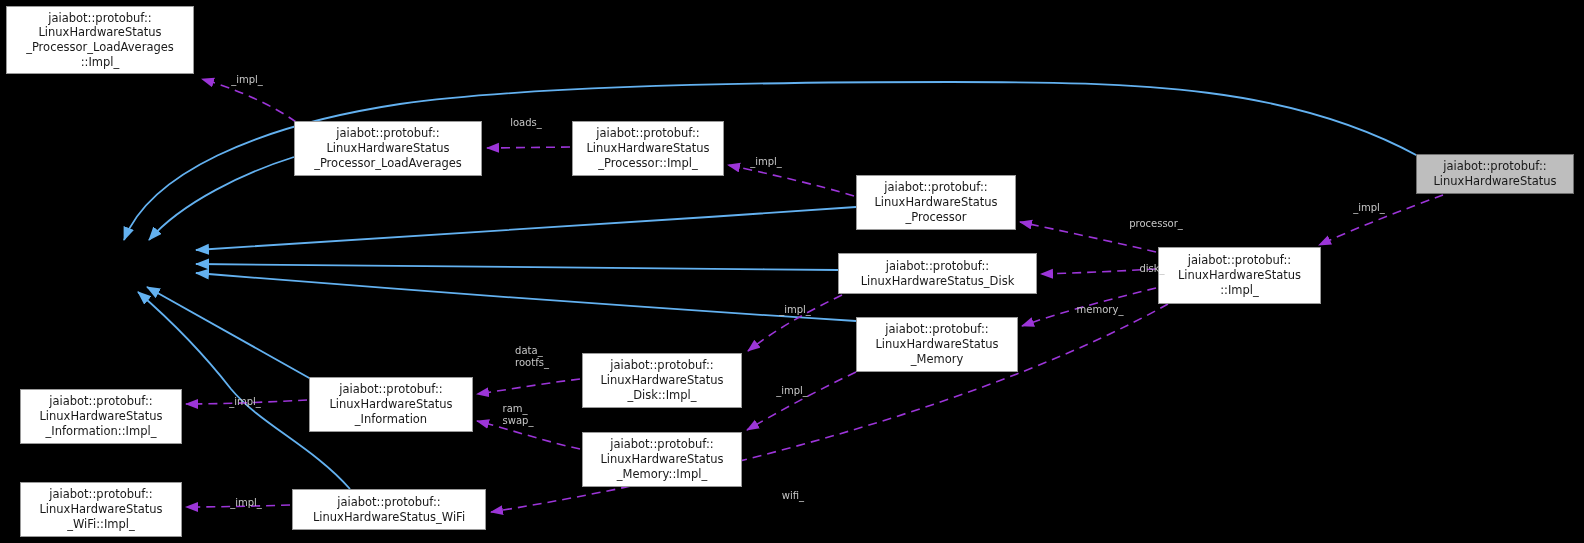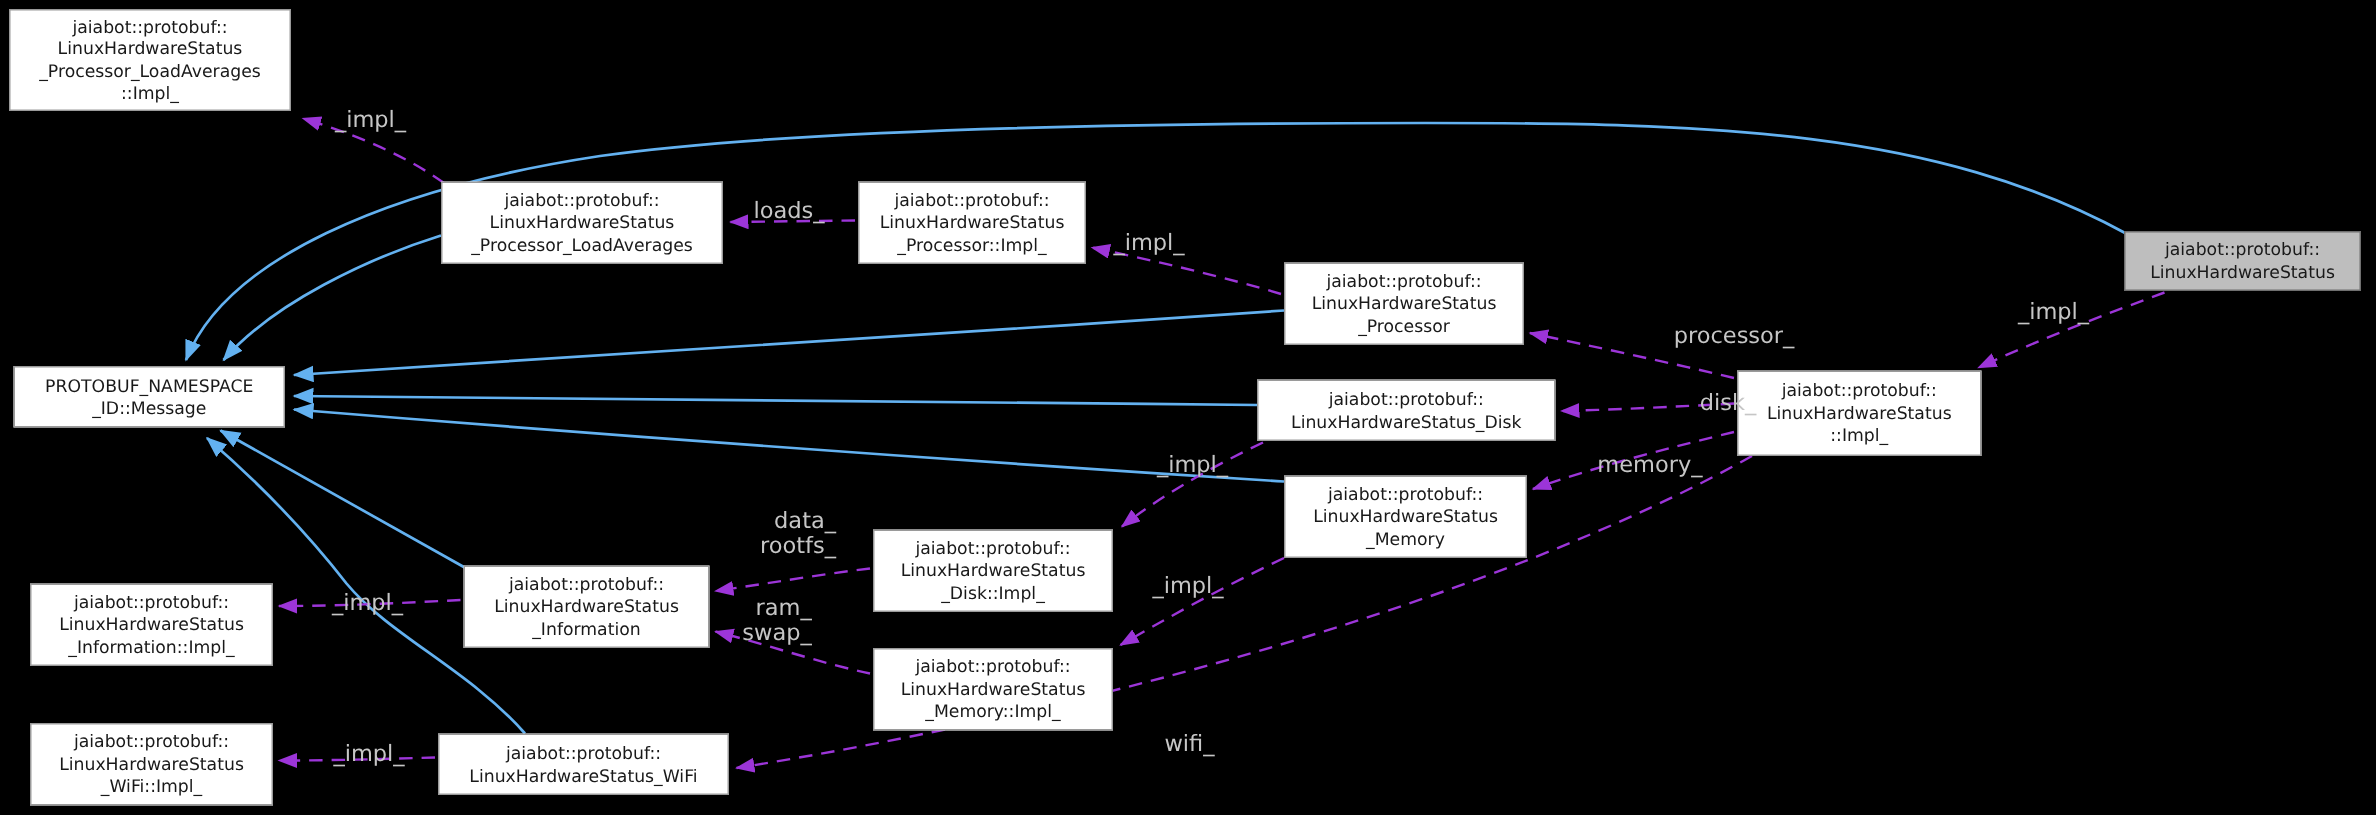--- a/index.html
+++ b/index.html
@@ -18,22 +18,22 @@
     background:var(--node_fill,#fff);
     border:1.2px solid var(--node_border,#9a9a9a);
     color:var(--text,#191919);
     font-size:11.5px;line-height:1.28;
     display:flex;align-items:center;justify-content:center;
     text-align:center;white-space:pre-line;padding:1px 2px;
   }
   .node.main{background:var(--main_fill,#bebebe);border-color:var(--main_border,#6f6f6f);}
   .edge-label{
     position:absolute;transform:translate(-50%,-50%);
-    color:var(--label,#c6c6c6);font-size:15px;line-height:1.15;
-    text-align:right;white-space:pre-line;
+    color:var(--label,#c6c6c6);font-size:10px;line-height:1.15;
+    text-align:left;white-space:pre-line;
   }
 </style>
 </head>
 <body>
 
 <div class="canvas">
 
   <svg class="edges" viewBox="0 0 1584 543">
     <defs>
       <marker id="mb" markerWidth="16" markerHeight="13" refX="13" refY="5.5" orient="auto" markerUnits="userSpaceOnUse">
@@ -76,22 +76,20 @@
 LinuxHardwareStatus
 _Processor_LoadAverages</div>
   <div class="node" style="left:572px;top:121px;width:152px;height:55px">jaiabot::protobuf::
 LinuxHardwareStatus
 _Processor::Impl_</div>
   <div class="node" style="left:856px;top:175px;width:160px;height:55px">jaiabot::protobuf::
 LinuxHardwareStatus
 _Processor</div>
   <div class="node main" style="left:1416px;top:154px;width:158px;height:40px">jaiabot::protobuf::
 LinuxHardwareStatus</div>
-  <div class="node" style="left:9px;top:244px;width:181px;height:41px">PROTOBUF_NAMESPACE
-_ID::Message</div>
   <div class="node" style="left:838px;top:253px;width:199px;height:41px">jaiabot::protobuf::
 LinuxHardwareStatus_Disk</div>
   <div class="node" style="left:1158px;top:247px;width:163px;height:57px">jaiabot::protobuf::
 LinuxHardwareStatus
 ::Impl_</div>
   <div class="node" style="left:856px;top:317px;width:162px;height:55px">jaiabot::protobuf::
 LinuxHardwareStatus
 _Memory</div>
   <div class="node" style="left:582px;top:353px;width:160px;height:55px">jaiabot::protobuf::
 LinuxHardwareStatus
@@ -105,21 +103,21 @@
   <div class="node" style="left:582px;top:432px;width:160px;height:55px">jaiabot::protobuf::
 LinuxHardwareStatus
 _Memory::Impl_</div>
   <div class="node" style="left:20px;top:482px;width:162px;height:55px">jaiabot::protobuf::
 LinuxHardwareStatus
 _WiFi::Impl_</div>
   <div class="node" style="left:292px;top:489px;width:194px;height:41px">jaiabot::protobuf::
 LinuxHardwareStatus_WiFi</div>
 
   <div class="edge-label" style="left:247px;top:80px">_impl_</div>
-  <div class="edge-label" style="left:526px;top:141px">loads_</div>
+  <div class="edge-label" style="left:526px;top:123px">loads_</div>
   <div class="edge-label" style="left:766px;top:162px">_impl_</div>
   <div class="edge-label" style="left:1156px;top:224px">processor_</div>
   <div class="edge-label" style="left:1369px;top:208px">_impl_</div>
   <div class="edge-label" style="left:1152px;top:269px">disk_</div>
   <div class="edge-label" style="left:1100px;top:310px">memory_</div>
   <div class="edge-label" style="left:795px;top:310px">_impl_</div>
   <div class="edge-label" style="left:532px;top:356px">data_
 rootfs_</div>
   <div class="edge-label" style="left:518px;top:414px">ram_
 swap_</div>

